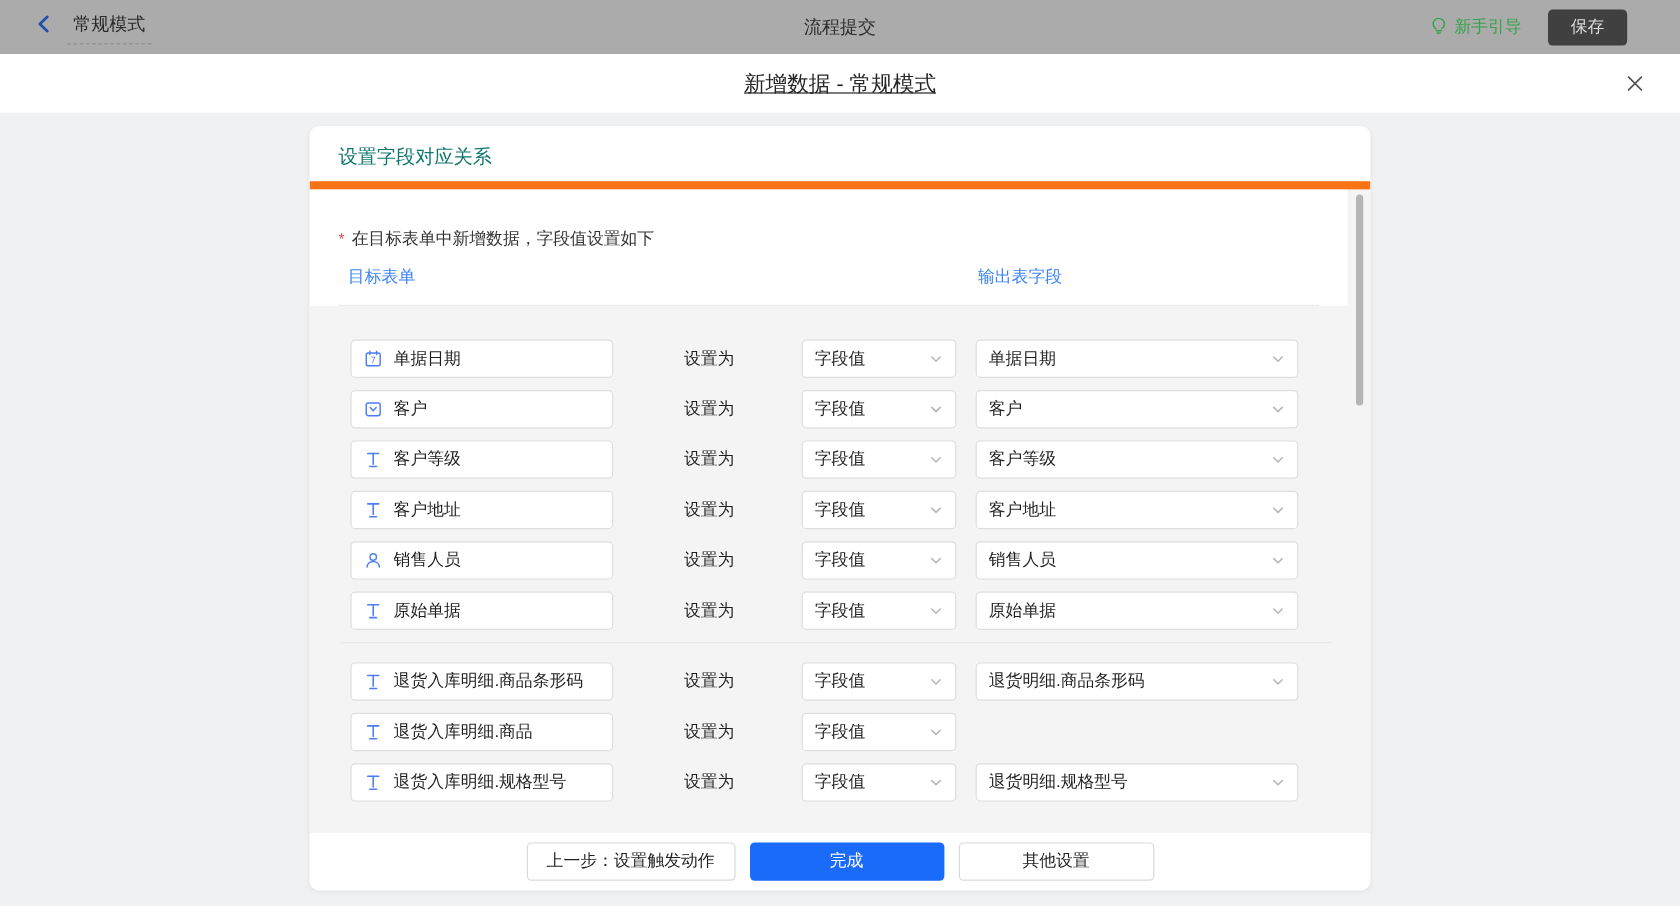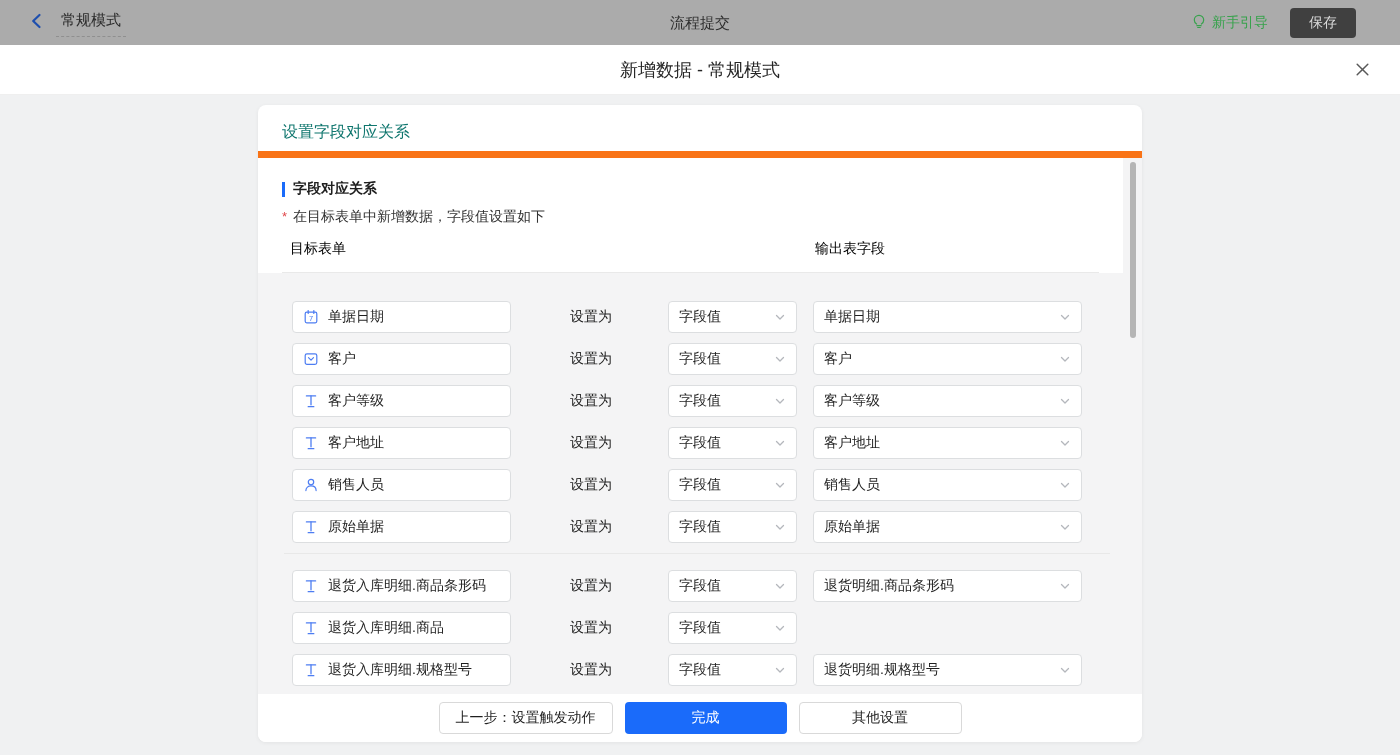--- a/index.html
+++ b/index.html
@@ -30,21 +30,21 @@
   .tb-right{display:flex;align-items:center;gap:22px;margin-right:28px;}
   .guide{display:flex;align-items:center;gap:5px;color:var(--guide-green);font-size:14px;cursor:pointer;}
   .save-btn{
     width:66px;height:30px;border:none;border-radius:4px;background:#404040;
     color:#dcdcdc;font-size:14px;cursor:pointer;font-family:inherit;
   }
 
   
   .modal-titlebar{
     height:50px;background:#fff;position:relative;display:flex;
-    align-items:center;justify-content:center;border-bottom:1px solid #efefef;
+    align-items:center;justify-content:center;border-bottom:1px solid #efefef;text-decoration:underline;
   }
   .modal-title{font-size:18px;font-weight:500;color:#262626;}
   .close{
     position:absolute;right:26px;top:50%;transform:translateY(-50%);
     width:24px;height:24px;display:flex;align-items:center;justify-content:center;cursor:pointer;
   }
 
   
   .page-body{height:660px;background:#f0f1f2;}
   .card{
@@ -55,21 +55,21 @@
     height:53px;line-height:53px;padding:0 24px;font-size:16px;color:#0f766e;
     border-bottom:7px solid #f97316;flex:0 0 auto;
   }
   .scroll-area{flex:1 1 auto;background:#f4f4f5;position:relative;overflow:hidden;}
   .top-section{width:865px;background:#fff;padding:22px 24px 0;}
   .section-title-row{display:flex;align-items:center;gap:8px;}
   .blue-bar{width:3px;height:15px;background:var(--primary-blue);display:inline-block;}
   .section-title{font-size:14px;font-weight:700;color:#1f1f1f;}
   .hint-row{margin-top:10px;display:flex;align-items:flex-start;gap:6px;font-size:14px;color:#333;}
   .req{color:var(--required-red);font-size:13px;line-height:18px;}
-  .col-headers{position:relative;margin-top:14px;height:20px;font-size:14px;color:#000000;}
+  .col-headers{position:relative;margin-top:14px;height:20px;font-size:14px;color:#3b82f6;}
   .col-target{position:absolute;left:8px;}
   .col-output{position:absolute;left:533px;}
   .top-divider{height:1px;background:#e9e9e9;margin-top:12px;}
 
   
   .rows-wrap{padding:28px 0 0 34px;}
   .field-row{display:flex;align-items:center;height:32px;margin-bottom:10px;}
   .field-box{
     width:219px;height:32px;background:#fff;border:1px solid #dcdee0;border-radius:4px;
     display:flex;align-items:center;gap:9px;padding:0 10px;cursor:pointer;
@@ -145,24 +145,20 @@
         </svg>
     </span>
   </div>
 
   <div class="page-body">
     <div class="card">
       <div class="card-header">设置字段对应关系</div>
 
       <div class="scroll-area">
         <div class="top-section">
-          <div class="section-title-row">
-            <span class="blue-bar"></span>
-            <span class="section-title">字段对应关系</span>
-          </div>
           <div class="hint-row">
             <span class="req">*</span>
             <span class="hint">在目标表单中新增数据，字段值设置如下</span>
           </div>
           <div class="col-headers">
             <span class="col-target">目标表单</span>
             <span class="col-output">输出表字段</span>
           </div>
           <div class="top-divider"></div>
         </div>

